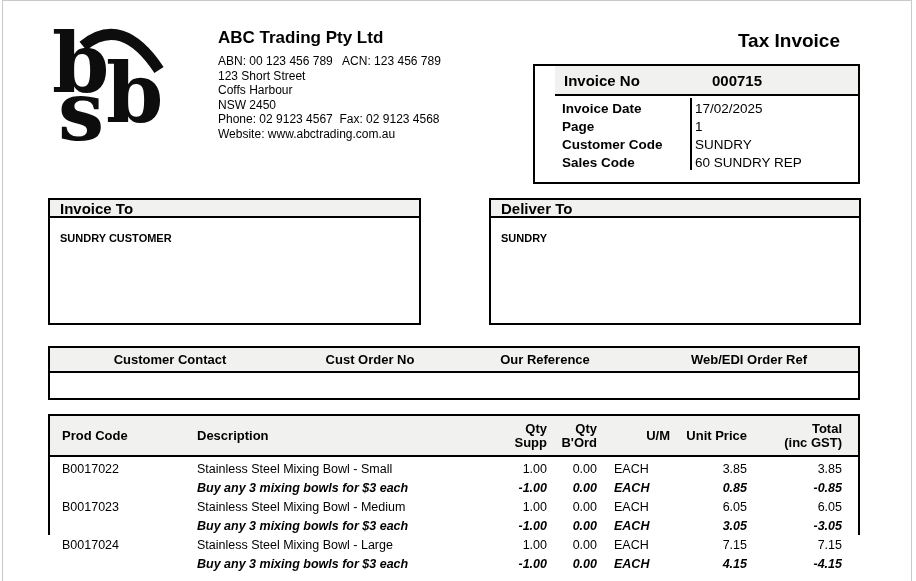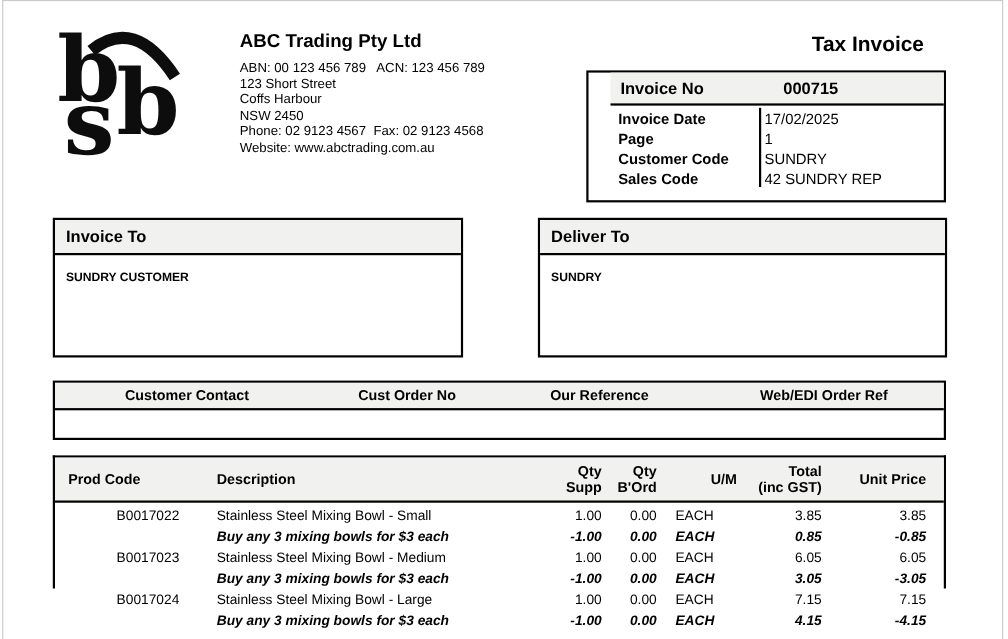--- a/index.html
+++ b/index.html
@@ -37,21 +37,21 @@
   .meta-head .val { position: absolute; left: 157px; }
   .meta-body { position: relative; padding-top: 4px; height: 84px; }
   .meta-row { position: relative; height: 18px; font-size: 13.5px; line-height: 18px; }
   .meta-row .lbl { padding-left: 27px; font-weight: bold; }
   .meta-row .val { position: absolute; top: 0; left: 160px; }
   .meta-divider { position: absolute; left: 155px; top: 2px; width: 2px; height: 72px; background: #000; }
   
   .addr-box { position: absolute; top: 198px; height: 127px; border: 2px solid #000; }
   .addr-box.invoice-to { left: 48px; width: 373px; }
   .addr-box.deliver-to { left: 489px; width: 372px; }
-  .box-head { height: 32px; background: #f1f1f0; border-bottom: 2px solid #000;
+  .box-head { height: 18px; background: #f1f1f0; border-bottom: 2px solid #000;
               display: flex; align-items: center; padding-left: 10px;
               font-size: 15px; font-weight: bold; }
   .box-body { padding: 14px 10px; font-size: 11px; font-weight: bold; }
   
   .order-table { position: absolute; left: 48px; top: 346px; width: 812px; height: 54px;
                  border: 2px solid #000; }
   .order-head { height: 25px; background: #f1f1f0; border-bottom: 2px solid #000;
                 display: grid; grid-template-columns: 240px 160px 190px 218px;
                 align-items: center; font-size: 13px; font-weight: bold; text-align: center; }
   .order-body { height: 23px; display: grid; grid-template-columns: 240px 160px 190px 218px;
@@ -62,21 +62,21 @@
   .items-head { height: 41px; background: #f1f1f0; border-bottom: 2px solid #000;
                 display: grid; grid-template-columns: 147px 310px 40px 50px 73px 77px 95px;
                 font-size: 13px; font-weight: bold; }
   .items-head .cell { display: flex; flex-direction: column; justify-content: center; line-height: 14px; }
   .items-head .c1 { padding-left: 12px; }
   .items-head .c3, .items-head .c4, .items-head .c6, .items-head .c7 { text-align: right; align-items: flex-end; }
   .items-head .c5 { padding-left: 17px; text-align: right; }
   .items-body { padding-top: 2px; }
   .item-row { height: 19px; display: grid; grid-template-columns: 147px 310px 40px 50px 73px 77px 95px;
               align-items: center; font-size: 12.5px; }
-  .item-row .c1 { padding-left: 12px; margin-left: 44px; }
+  .item-row .c1 { padding-left: 12px; }
   .item-row .c3, .item-row .c4, .item-row .c6, .item-row .c7 { text-align: right; }
   .item-row .c5 { padding-left: 17px; }
   .item-row.promo { font-weight: bold; font-style: italic; }
 </style>
 </head>
 <body>
 
 <div class="page">
   <div class="window-frame"></div>
 
@@ -113,21 +113,21 @@
       <div class="meta-row">
         <span class="lbl">Page</span>
         <span class="val">1</span>
       </div>
       <div class="meta-row">
         <span class="lbl">Customer Code</span>
         <span class="val">SUNDRY</span>
       </div>
       <div class="meta-row">
         <span class="lbl">Sales Code</span>
-        <span class="val">42 SUNDRY REP</span>
+        <span class="val">60 SUNDRY REP</span>
       </div>
     </div>
   </div>
 
   <div class="addr-box invoice-to">
     <div class="box-head">Invoice To</div>
     <div class="box-body">SUNDRY CUSTOMER</div>
   </div>
 
   <div class="addr-box deliver-to">
@@ -156,26 +156,26 @@
         <span>Qty</span>
         <span>Supp</span>
       </div>
       <div class="cell c4">
         <span>Qty</span>
         <span>B'Ord</span>
       </div>
       <div class="cell c5">
         <span>U/M</span>
       </div>
+      <div class="cell c6">
+        <span>Unit Price</span>
+      </div>
       <div class="cell c7">
         <span>Total</span>
         <span>(inc GST)</span>
-      </div>
-      <div class="cell c6">
-        <span>Unit Price</span>
       </div>
     </div>
 
     <div class="items-body">
       <div class="item-row">
         <div class="c1">B0017022</div>
         <div class="c2">Stainless Steel Mixing Bowl - Small</div>
         <div class="c3">1.00</div>
         <div class="c4">0.00</div>
         <div class="c5">EACH</div>

